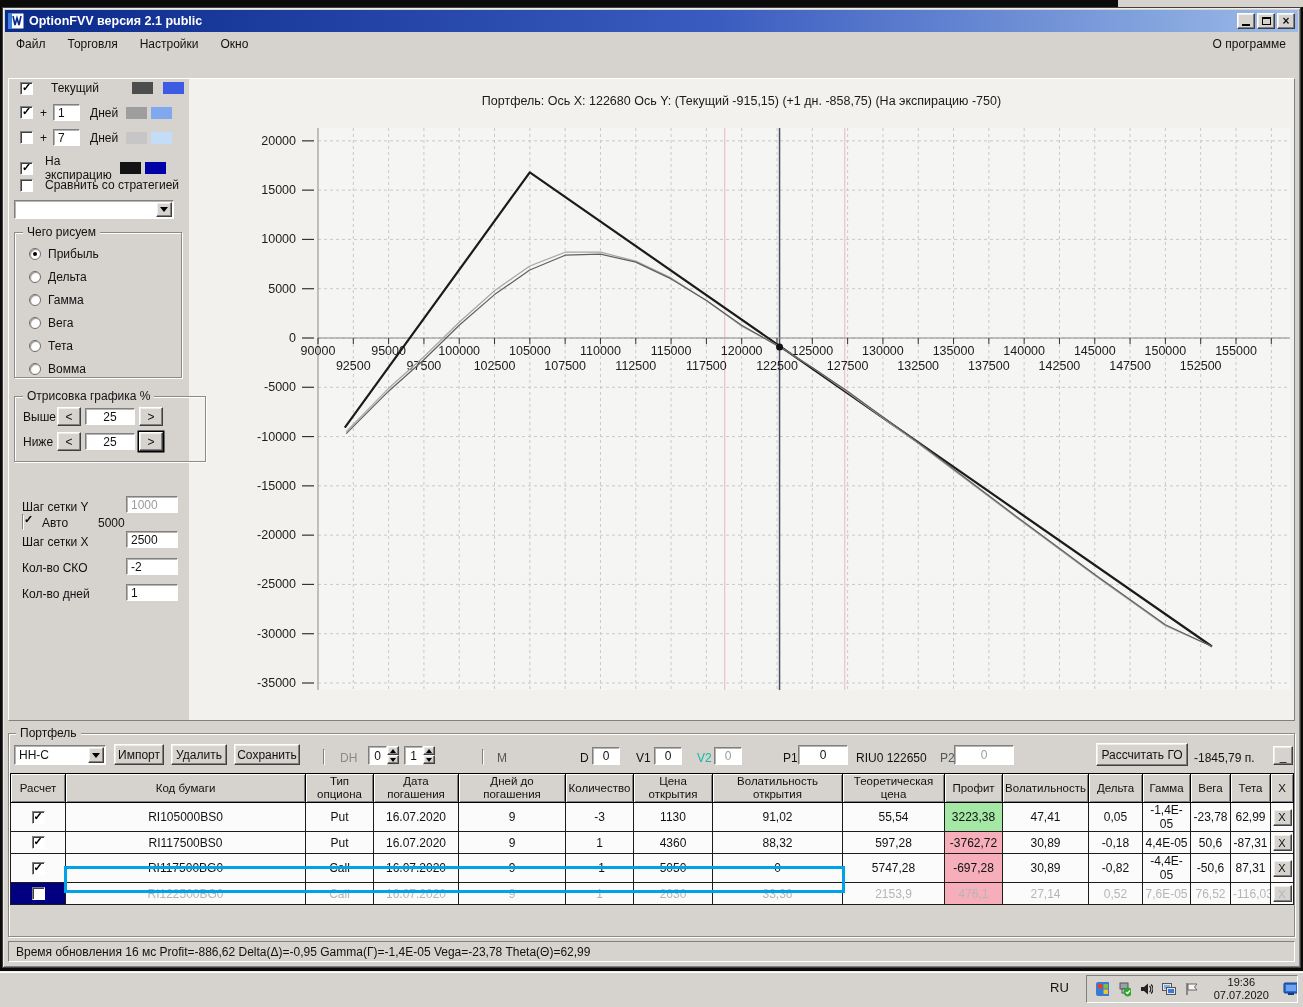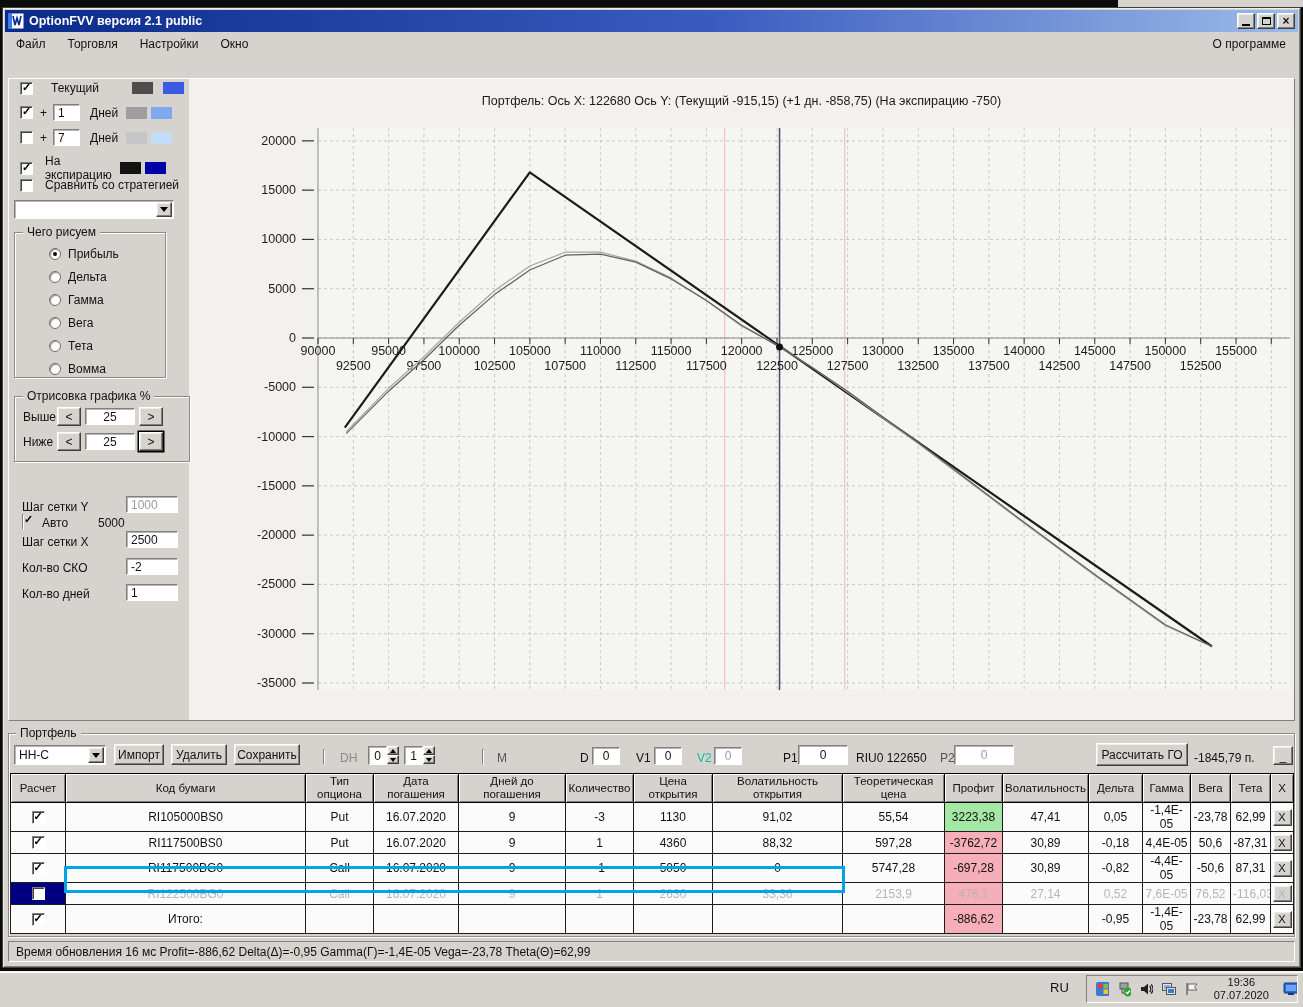--- a/index.html
+++ b/index.html
@@ -168,21 +168,21 @@
     <span class="lbl" style="margin-left:12px;">Сравнить со стратегией</span>
   </div>
   <div class="abs field" style="left:14px; top:200px; width:160px; height:19px; padding-right:1px;">
     <span style="flex:1;"></span>
     <span class="btn" style="width:16px; height:15px;">
         <span class="combo-arrow"></span>
       </span>
   </div>
 
   
-  <div class="abs etched" style="left:14px; top:232px; width:152px; height:146px;padding-left:20px;">
+  <div class="abs etched" style="left:14px; top:232px; width:168px; height:146px;">
     <span class="legend">Чего рисуем</span>
     <div class="layer-row" style="margin:14px 0 0 14px; gap:7px;">
         <span class="radio selected"></span>
         <span class="lbl">Прибыль</span>
       </div>
     <div class="layer-row" style="margin:9px 0 0 14px; gap:7px;">
         <span class="radio"></span>
         <span class="lbl">Дельта</span>
       </div>
     <div class="layer-row" style="margin:9px 0 0 14px; gap:7px;">
@@ -197,21 +197,21 @@
         <span class="radio"></span>
         <span class="lbl">Тета</span>
       </div>
     <div class="layer-row" style="margin:9px 0 0 14px; gap:7px;">
         <span class="radio"></span>
         <span class="lbl">Вомма</span>
       </div>
   </div>
 
   
-  <div class="abs etched" style="left:14px; top:396px; width:176px; height:66px;">
+  <div class="abs etched" style="left:14px; top:396px; width:192px; height:66px;">
     <span class="legend">Отрисовка графика %</span>
     <div class="layer-row" style="margin:10px 0 0 8px;">
       <span class="lbl" style="width:34px;">Выше</span>
       <span class="btn" style="width:24px; height:19px;">&lt;</span>
       <span class="field" style="width:50px; height:17px; margin-left:4px; justify-content:center;">25</span>
       <span class="btn" style="width:24px; height:19px; margin-left:4px;">&gt;</span>
     </div>
     <div class="layer-row" style="margin:6px 0 0 8px;">
       <span class="lbl" style="width:34px;">Ниже</span>
       <span class="btn" style="width:24px; height:19px;">&lt;</span>
@@ -543,42 +543,20 @@
           <td class="profit-cell red">476,1</td>
           <td>27,14</td>
           <td>0,52</td>
           <td>7,6E-05</td>
           <td>76,52</td>
           <td>-116,03</td>
           <td style="padding: 0px;">
             <div class="btn x-btn disabled">X</div>
           </td>
         </tr>
-        <tr>
-          <td class="calc-cell">
-            <div class="cb checked" style="margin: 0px auto;"></div>
-          </td>
-          <td>Итого:</td>
-          <td></td>
-          <td></td>
-          <td></td>
-          <td></td>
-          <td></td>
-          <td></td>
-          <td></td>
-          <td class="profit-cell red">-886,62</td>
-          <td></td>
-          <td>-0,95</td>
-          <td>-1,4E-05</td>
-          <td>-23,78</td>
-          <td>62,99</td>
-          <td style="padding: 0px;">
-            <div class="btn x-btn">X</div>
-          </td>
-        </tr>
       </tbody>
   </table>
   <div class="abs row-highlight"></div>
 
   
   <div class="abs statusbar">
     <span>Время обновления 16 мс   Profit=-886,62 Delta(Δ)=-0,95 Gamma(Γ)=-1,4E-05 Vega=-23,78 Theta(Θ)=62,99</span>
   </div>
 
   

